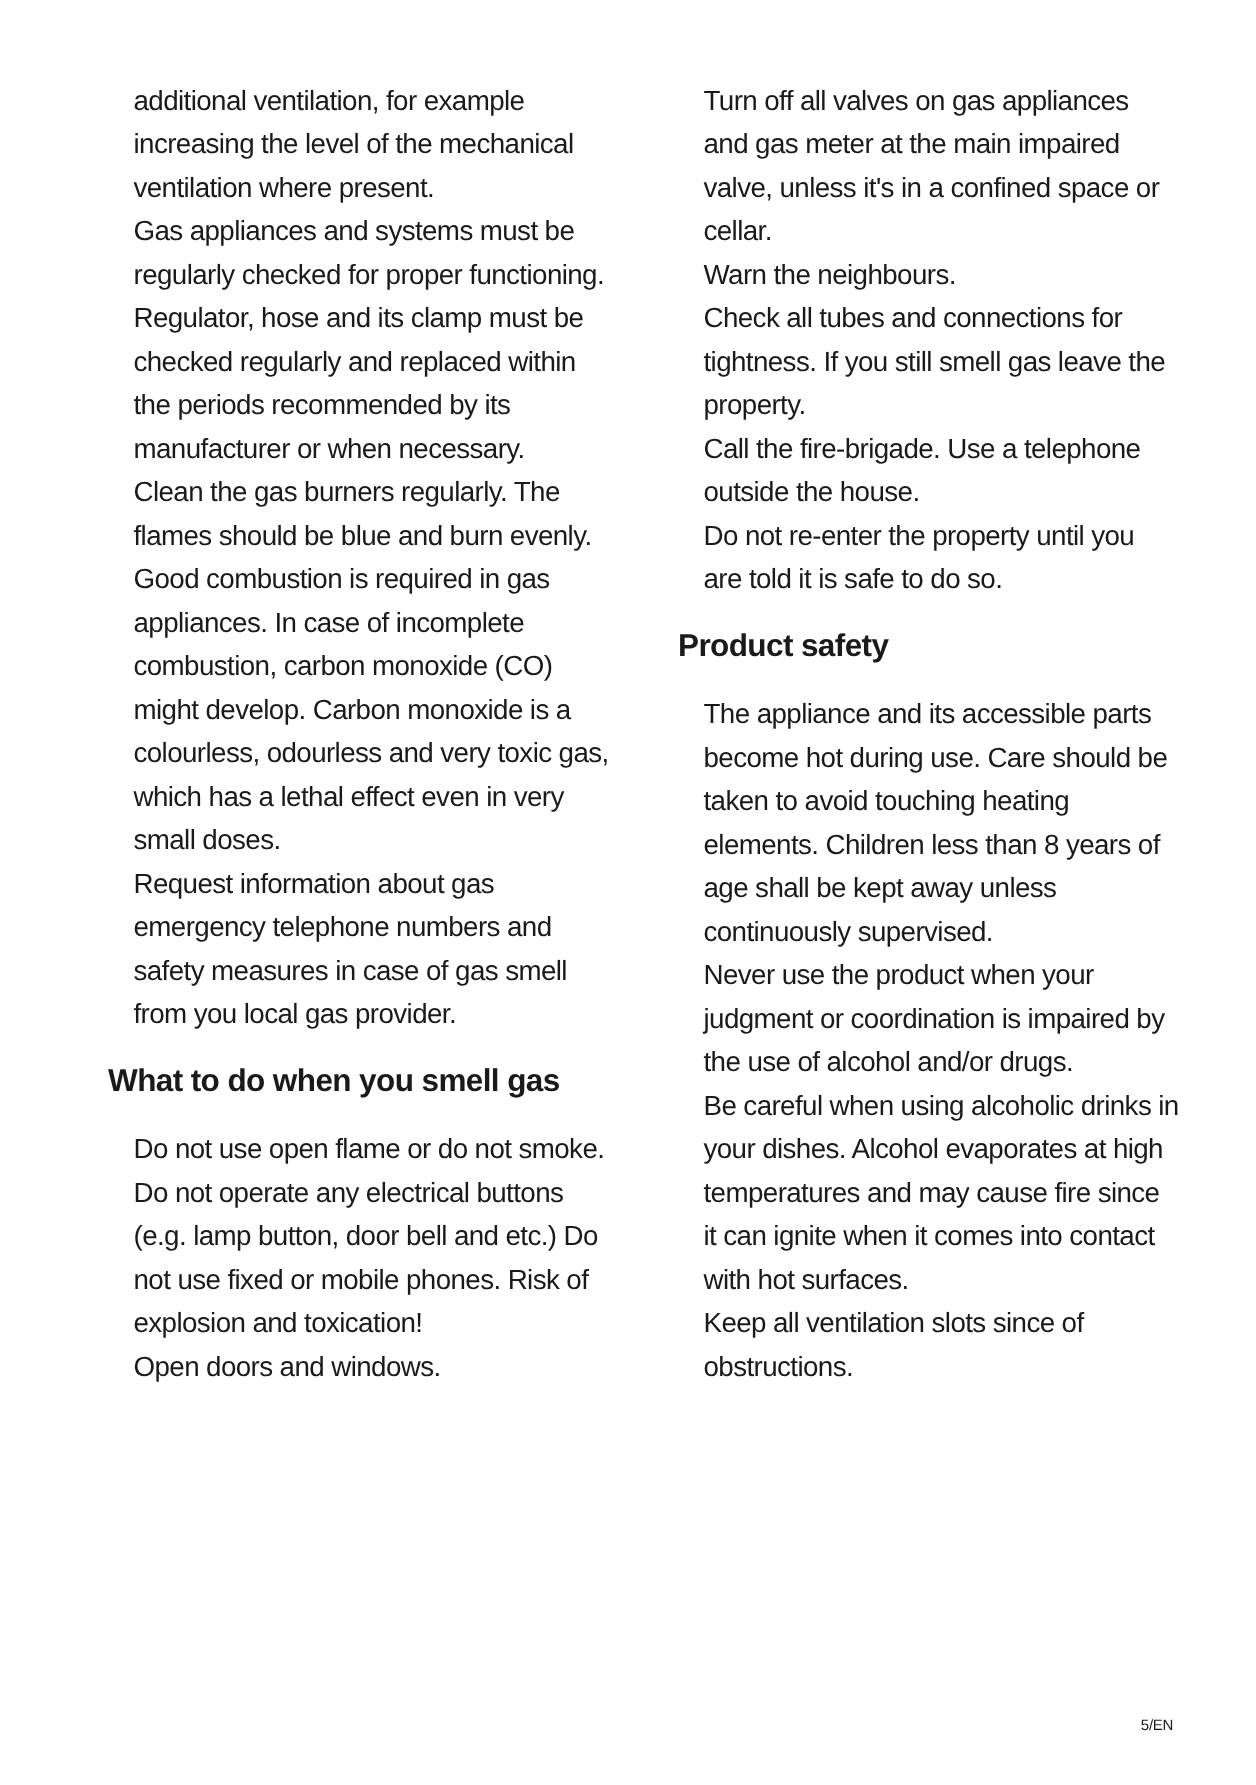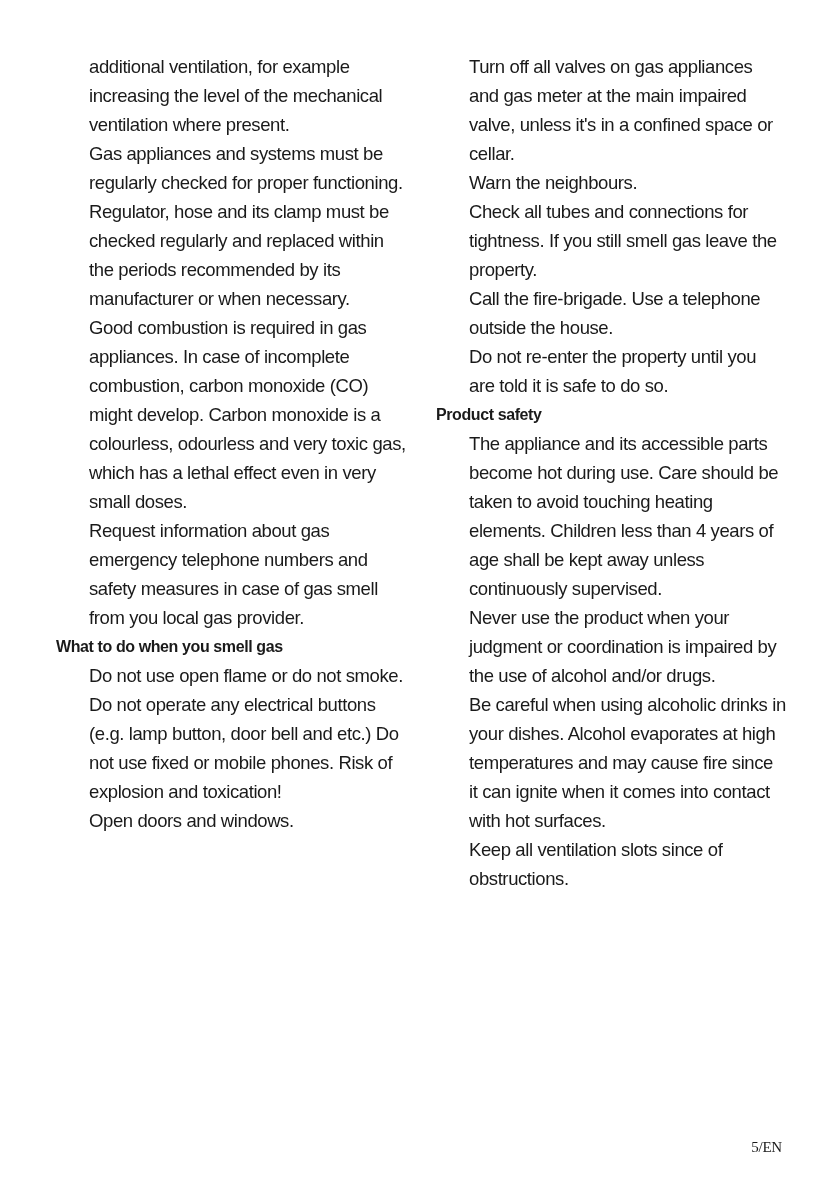--- a/index.html
+++ b/index.html
@@ -41,54 +41,57 @@
     height: 8px;
     border-radius: 50%;
     background: #111;
     margin-top: 10px;
     margin-left: 2px;
   }
   .btext {
     flex: 1 1 auto;
   }
   .heading {
-    margin: 0;
-    font-size: 16px;
+    margin: 16px;
+    font-size: 21px;
     font-weight: bold;
     line-height: 29px;
     letter-spacing: -0.4px;
   }
   .footer {
     position: absolute;
     right: 55px;
     bottom: 34px;
-    font-size: 15px;
+    font-size: 10px;
     letter-spacing: -0.2px;
     color: #1a1a1a;
-    font-family: Liberation Serif, serif;
   }
 </style>
 </head>
 <body>
 
 <div class="page">
   <div class="content">
 
     <div class="col">
 
       <div class="block">
         <span class="marker"></span>
         <span class="btext">additional ventilation, for example increasing the level of the mechanical ventilation where present.</span>
       </div>
 
       <div class="block">
         <span class="marker"><span class="dot"></span></span>
         <span class="btext">Gas appliances and systems must be regularly checked for proper functioning. Regulator, hose and its clamp must be checked regularly and replaced within the periods recommended by its manufacturer or when necessary.</span>
       </div>
 
+      <div class="block">
+        <span class="marker"><span class="dot"></span></span>
+        <span class="btext">Clean the gas burners regularly. The flames should be blue and burn evenly.</span>
+      </div>
 
       <div class="block">
         <span class="marker"><span class="dot"></span></span>
         <span class="btext">Good combustion is required in gas appliances. In case of incomplete combustion, carbon monoxide (CO) might develop. Carbon monoxide is a colourless, odourless and very toxic gas, which has a lethal effect even in very small doses.</span>
       </div>
 
       <div class="block">
         <span class="marker"><span class="dot"></span></span>
         <span class="btext">Request information about gas emergency telephone numbers and safety measures in case of gas smell from you local gas provider.</span>
       </div>
@@ -131,21 +134,21 @@
 
       <div class="block">
         <span class="marker"><span class="dot"></span></span>
         <span class="btext">Do not re-enter the property until you are told it is safe to do so.</span>
       </div>
 
       <h2 class="heading">Product safety</h2>
 
       <div class="block">
         <span class="marker"><span class="dot"></span></span>
-        <span class="btext">The appliance and its accessible parts become hot during use. Care should be taken to avoid touching heating elements. Children less than 4 years of age shall be kept away unless continuously supervised.</span>
+        <span class="btext">The appliance and its accessible parts become hot during use. Care should be taken to avoid touching heating elements. Children less than 8 years of age shall be kept away unless continuously supervised.</span>
       </div>
 
       <div class="block">
         <span class="marker"><span class="dot"></span></span>
         <span class="btext">Never use the product when your judgment or coordination is impaired by the use of alcohol and/or drugs.</span>
       </div>
 
       <div class="block">
         <span class="marker"><span class="dot"></span></span>
         <span class="btext">Be careful when using alcoholic drinks in your dishes. Alcohol evaporates at high temperatures and may cause fire since it can ignite when it comes into contact with hot surfaces.</span>

